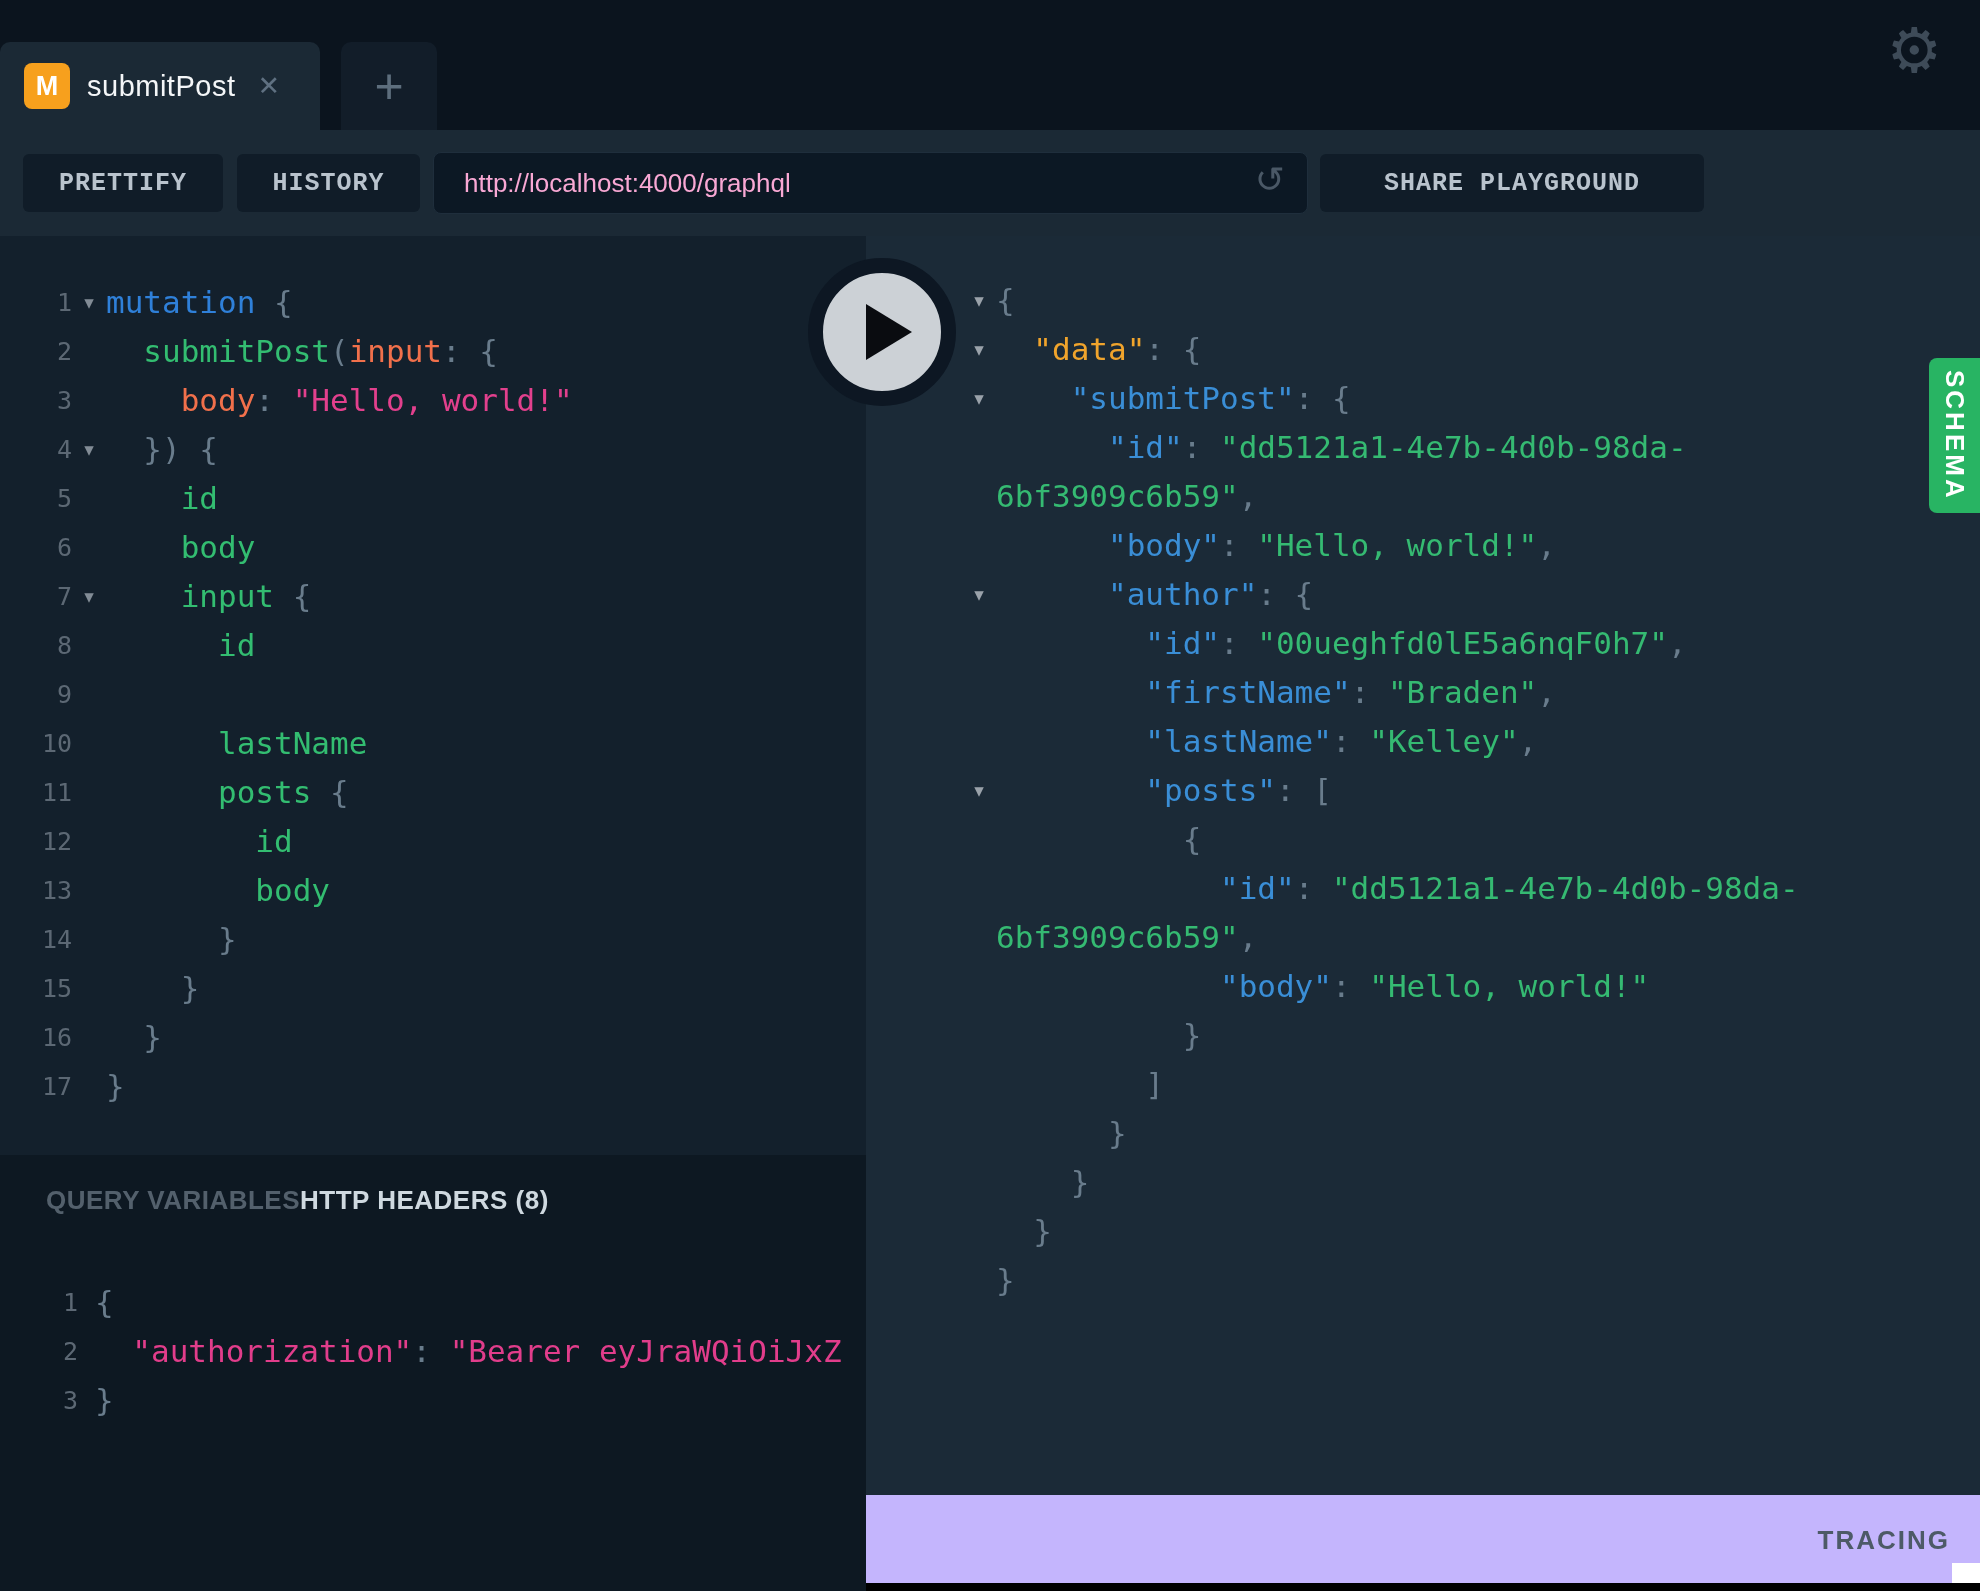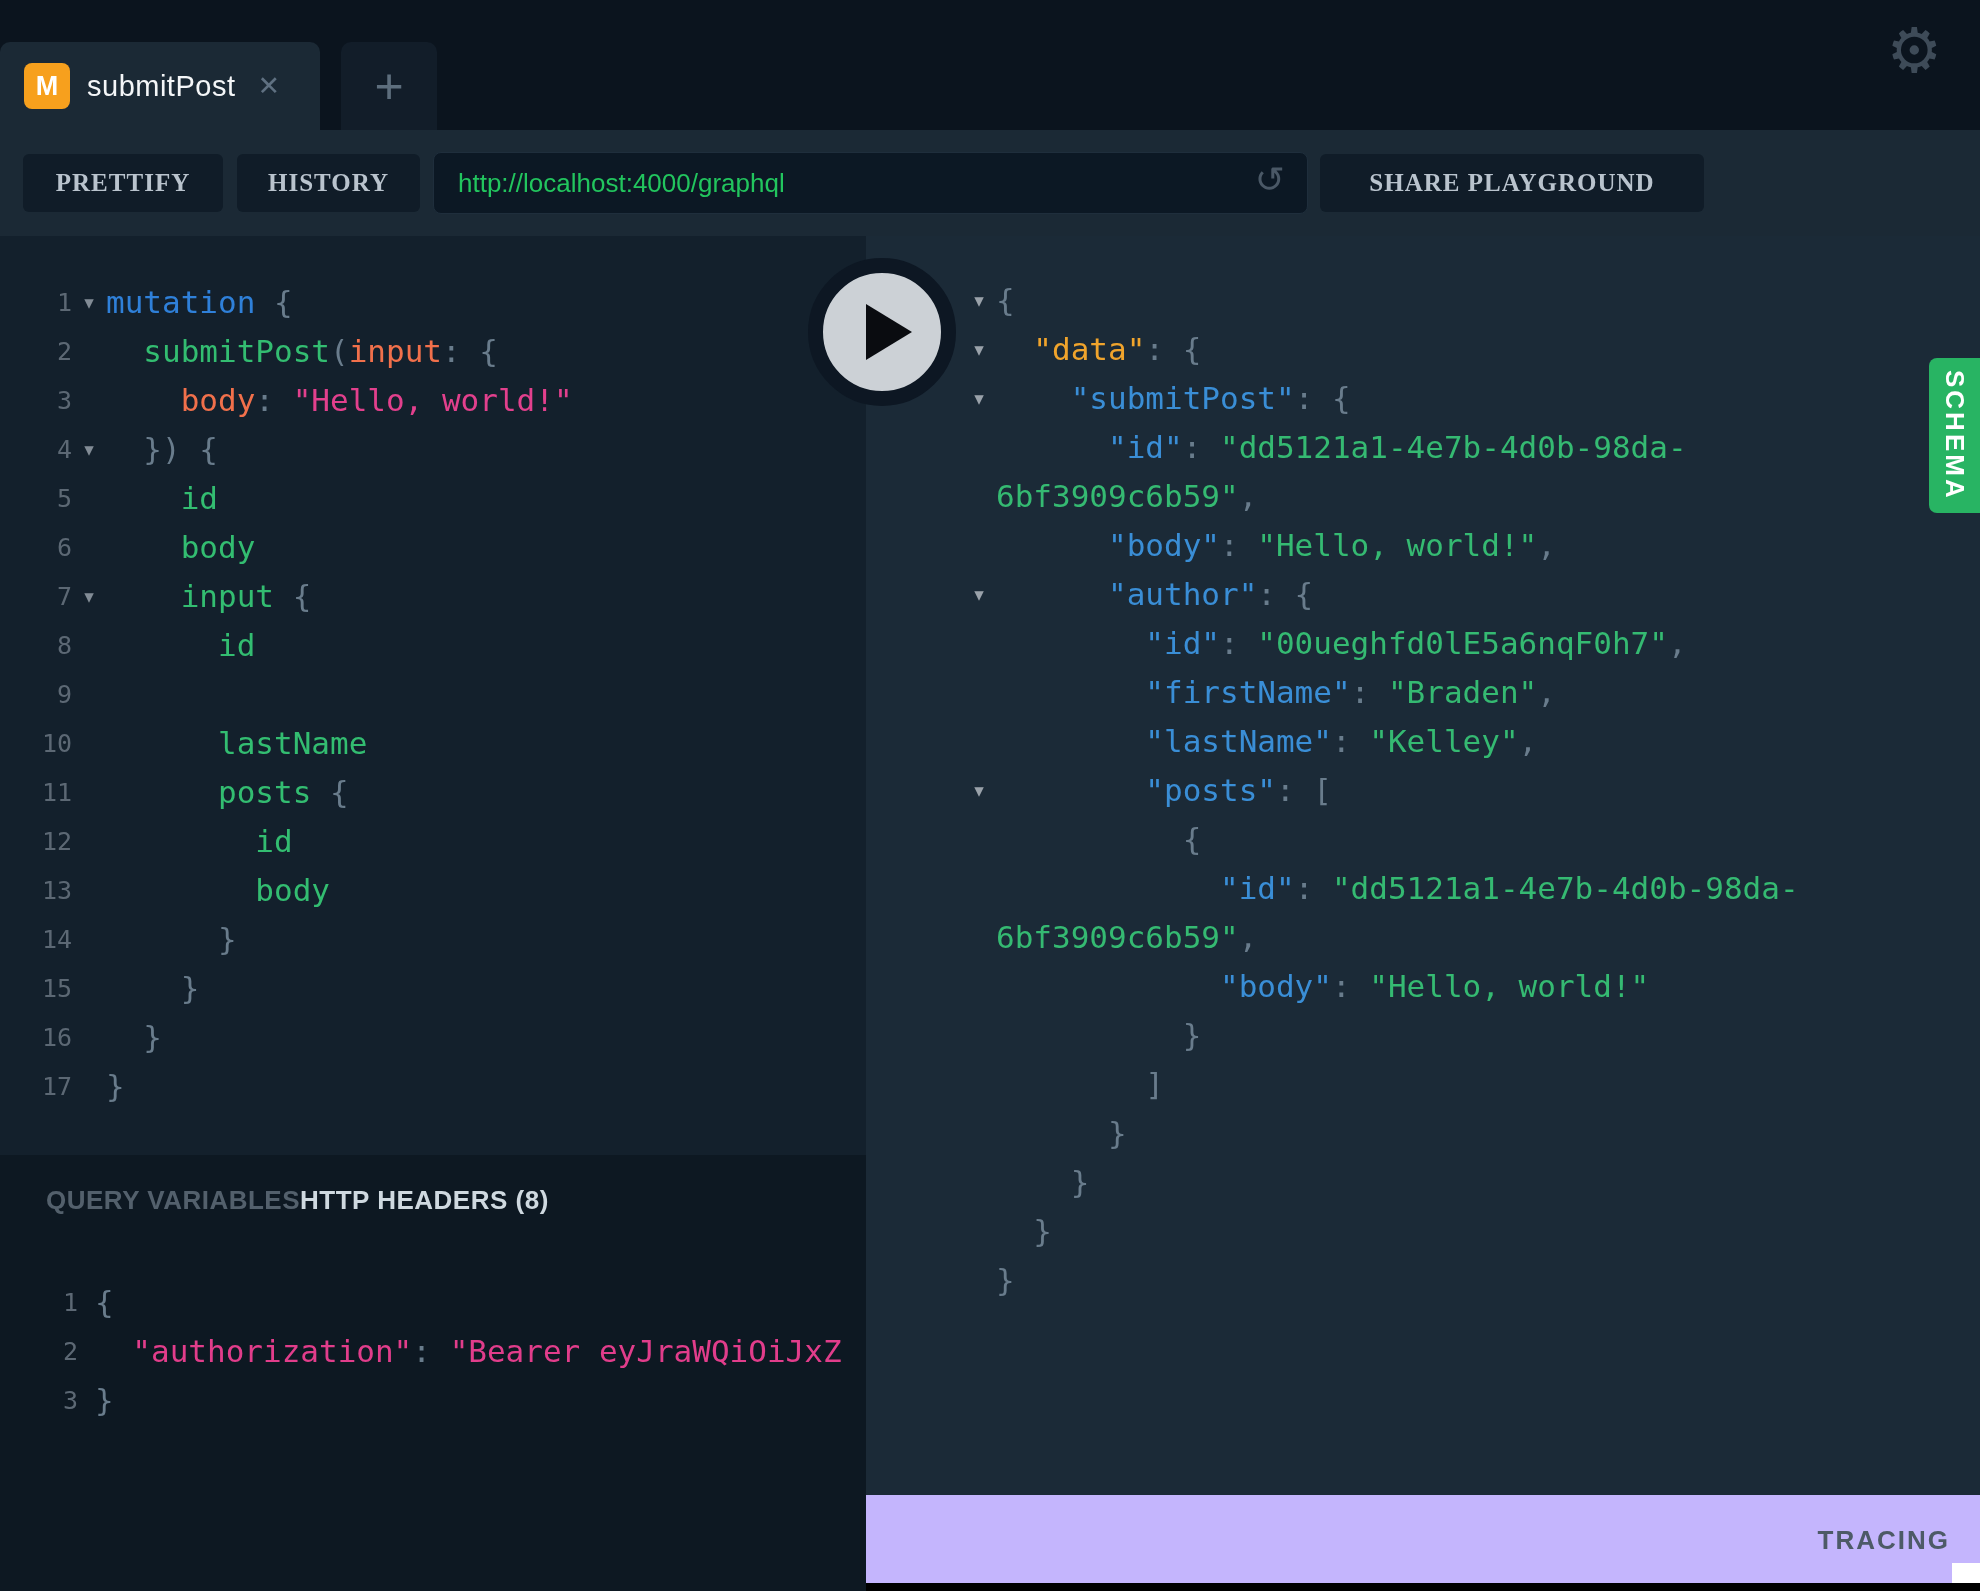--- a/index.html
+++ b/index.html
@@ -16,28 +16,28 @@
   .tab-close{color:#5f7081;font-size:27px;margin-left:22px;cursor:pointer;}
   .tab-plus{position:absolute;left:341px;top:42px;width:96px;height:88px;background:#121d29;
             border-radius:10px 10px 0 0;display:flex;align-items:center;justify-content:center;
             color:#5d6e7d;font-size:50px;font-weight:300;}
   .gear{position:absolute;right:38px;top:20px;font-size:62px;color:#3e4b58;line-height:1;}
 
   
   .toolbar{position:absolute;left:0;top:130px;width:1980px;height:106px;background:#1b2935;
            display:flex;align-items:center;box-sizing:border-box;}
   .tbtn{height:58px;background:#101c28;border:none;border-radius:6px;color:#b9c3cd;
-        font-family:Liberation Serif, serif;font-weight:bold;font-size:25px;letter-spacing:1px;
+        font-family:Liberation Mono, monospace;font-weight:bold;font-size:25px;letter-spacing:1px;
         display:flex;align-items:center;justify-content:center;cursor:pointer;text-align:right;}
   #btn-prettify{margin-left:23px;width:200px;}
   #btn-history{margin-left:14px;width:183px;}
   .url-wrap{margin-left:13px;width:875px;height:62px;background:#0c1824;border:1px solid #1f2e3c;
             border-radius:8px;position:relative;display:flex;align-items:center;box-sizing:border-box;}
-  .url-wrap input{background:transparent;border:none;outline:none;color:#22c55e;font-size:26px;
-            font-family:"Liberation Sans",sans-serif;padding-left:24px;width:760px;}
+  .url-wrap input{background:transparent;border:none;outline:none;color:#f9a8d4;font-size:26px;
+            font-family:"Liberation Sans",sans-serif;padding-left:30px;width:760px;}
   .refresh{position:absolute;right:22px;top:6px;color:#4a5866;font-size:36px;cursor:pointer;}
   #btn-copycurl{margin-left:14px;width:238px;}
   #btn-share{margin-left:12px;width:384px;}
 
   
   .editor-pane{position:absolute;left:0;top:236px;width:866px;height:919px;background:#13202c;
                padding-top:42px;box-sizing:border-box;overflow:hidden;}
   .results-pane{position:absolute;left:866px;top:236px;width:1114px;height:1259px;background:#1b2a37;
                 padding-top:40px;box-sizing:border-box;overflow:hidden;}
 

